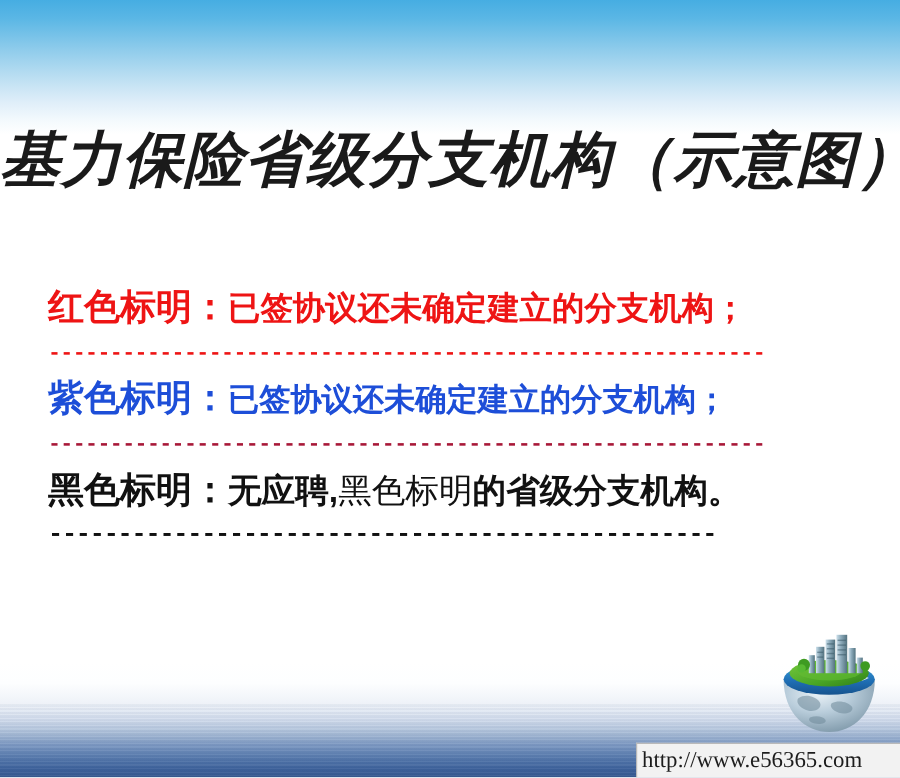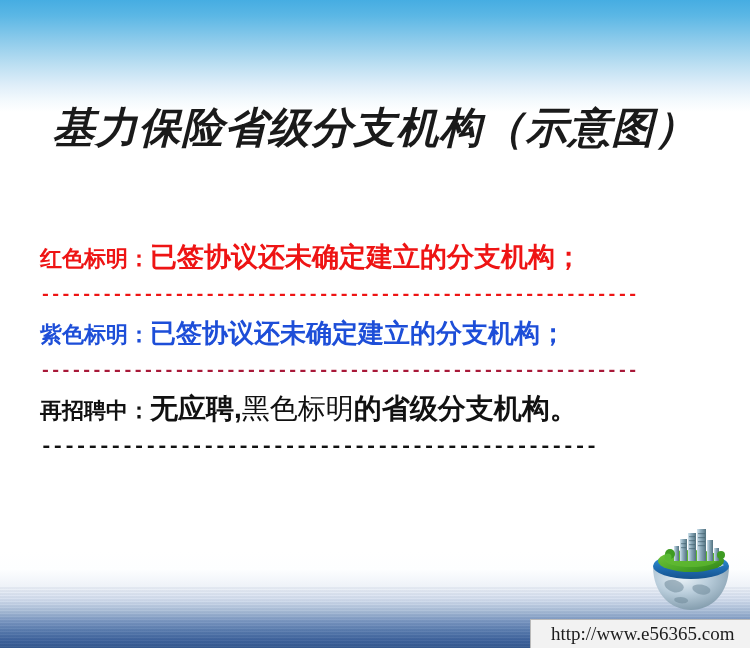--- a/index.html
+++ b/index.html
@@ -71,21 +71,21 @@
   
   .title {
     position: absolute;
     left: 0;
     top: 100px;
     width: 750px;
     text-align: center;
     font-family: "Liberation Serif", "DejaVu Serif", serif;
     font-weight: bold;
     font-style: italic;
-    font-size: 42px;
+    font-size: 50px;
     letter-spacing: 1px;
     color: #1a1a1a;
     white-space: nowrap;
   }
 
   
   .legend {
     position: absolute;
     left: 40px;
     top: 236px;
@@ -94,21 +94,21 @@
   .legend-row {
     position: relative;
     height: 42px;
     line-height: 42px;
     white-space: nowrap;
     font-weight: bold;
     font-size: 27px;
     letter-spacing: 0px;
   }
   .legend-row .lead {
-    font-size: 22px;
+    font-size: 30px;
   }
   .legend-row .thin {
     font-weight: normal;
   }
   .row-red   { color: #ee1414; }
   .row-purple{ color: #1d4ed8; font-size: 26px; }
   .row-black { color: #111111; font-size: 28px; }
 
   .sep {
     height: 34px;
@@ -142,21 +142,21 @@
     width: 220px;
     height: 29px;
     background: #f2f2f2;
     border-top: 1px solid #b9b9b9;
     border-left: 1px solid #b9b9b9;
     box-sizing: border-box;
     font-family: "Liberation Serif", "DejaVu Serif", serif;
     font-size: 19px;
     color: #1c1c1c;
     line-height: 28px;
-    padding-left: 20px;
+    padding-left: 4px;
     letter-spacing: 0px;
     white-space: nowrap;
   }
 </style>
 </head>
 <body>
 
 <div id="slide">
 
   <div class="sky-band"></div>
@@ -174,21 +174,21 @@
 
     <div class="sep sep-red">-----------------------------------------------------------</div>
 
     <div class="legend-row row-purple">
       <span class="lead">紫色标明：</span><span>已签协议还未确定建立的分支机构；</span>
     </div>
 
     <div class="sep sep-purple">-----------------------------------------------------------</div>
 
     <div class="legend-row row-black">
-      <span class="lead">再招聘中：</span><span>无应聘,</span><span class="thin">黑色标明</span><span>的省级分支机构。</span>
+      <span class="lead">黑色标明：</span><span>无应聘,</span><span class="thin">黑色标明</span><span>的省级分支机构。</span>
     </div>
 
     <div class="sep sep-black">------------------------------------------------</div>
 
   </div>
 
   <div class="logo">
     <svg width="92" height="90" viewBox="0 0 92 90" xmlns="http://www.w3.org/2000/svg">
       <defs>
         <radialGradient id="gBody" cx="38%" cy="28%" r="78%">

